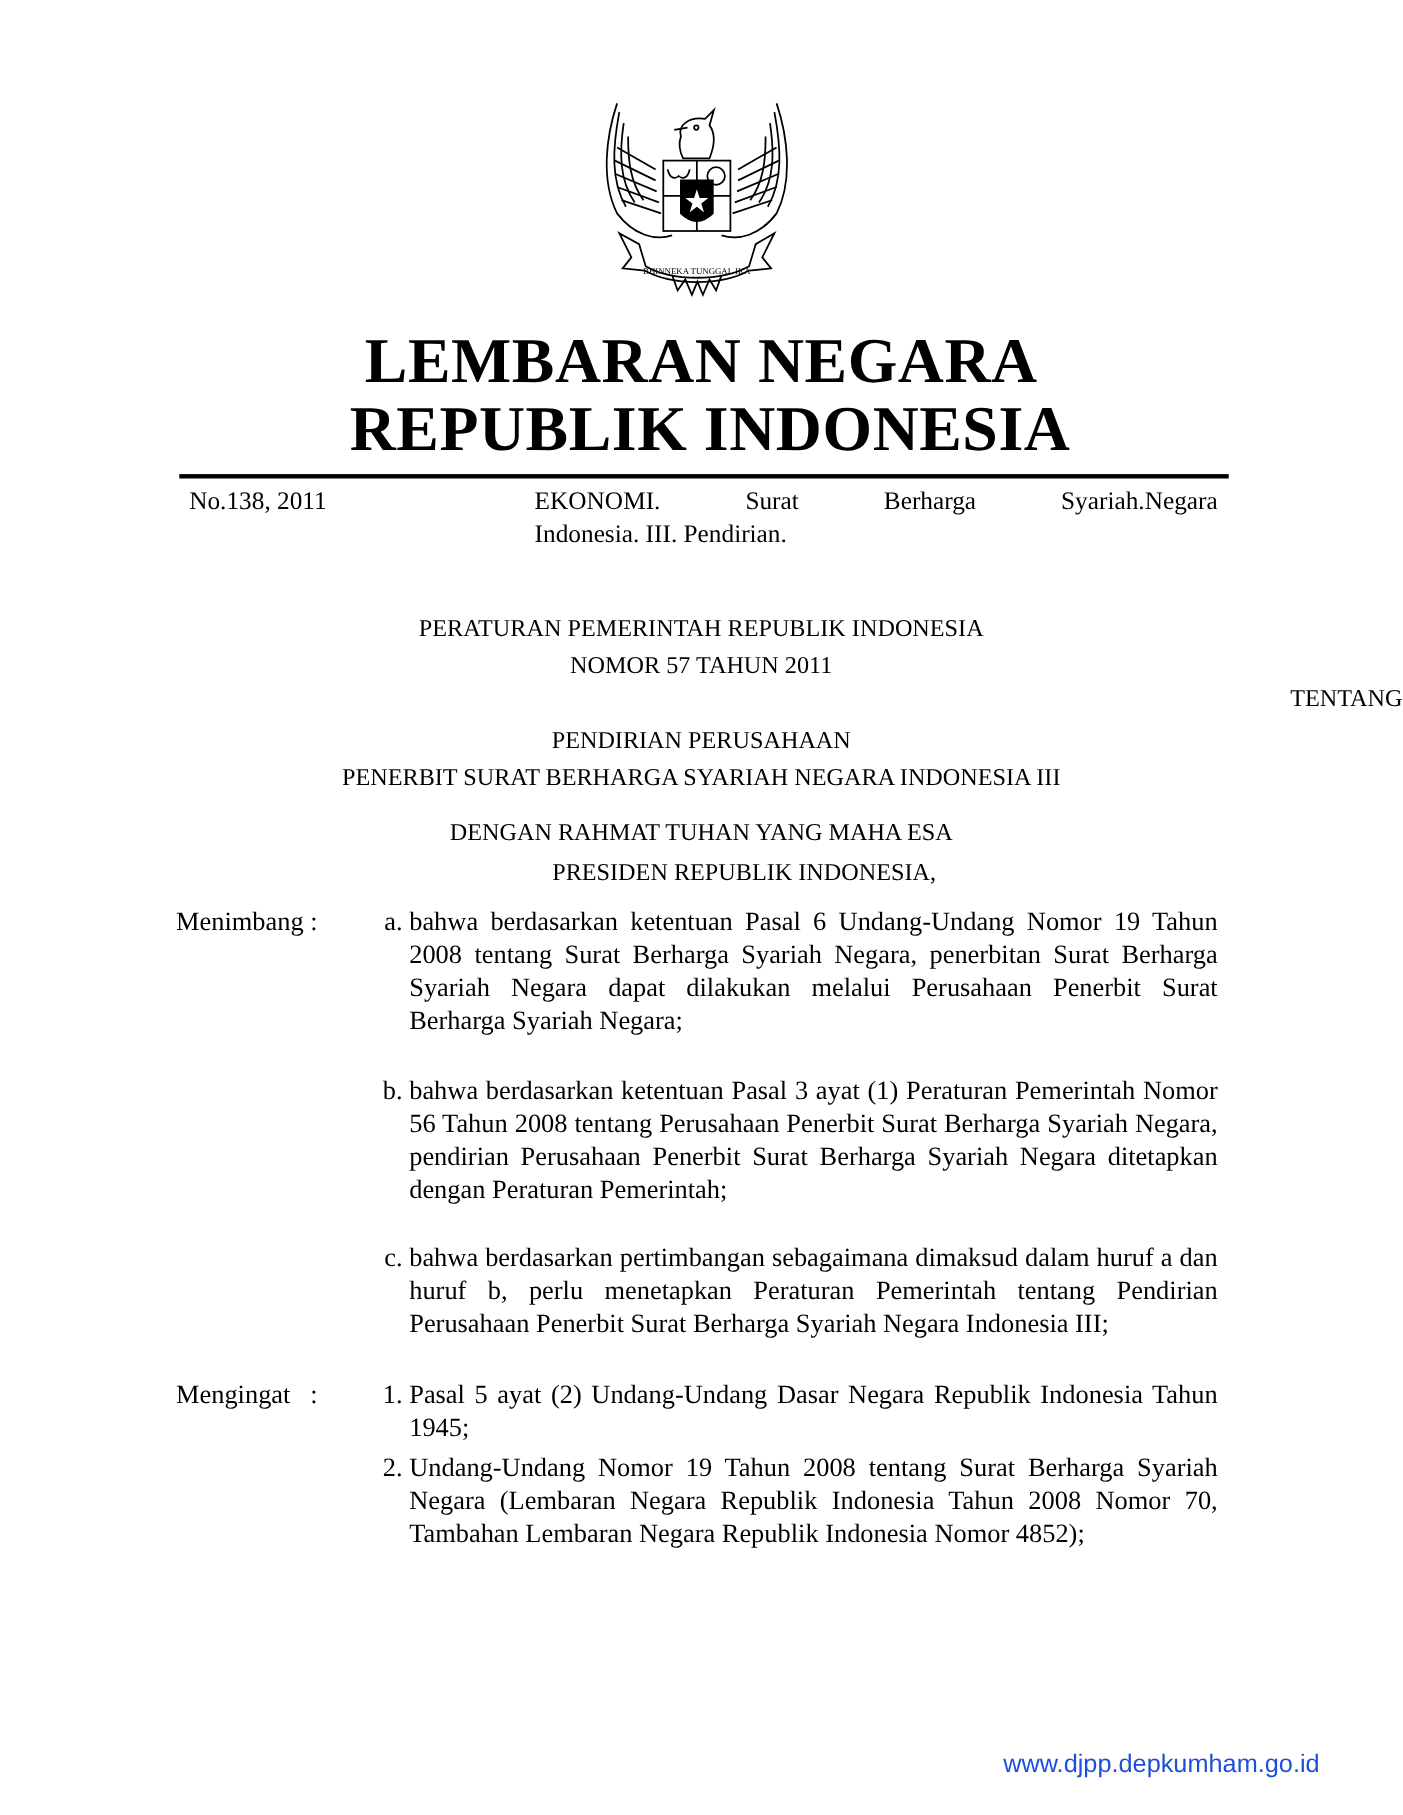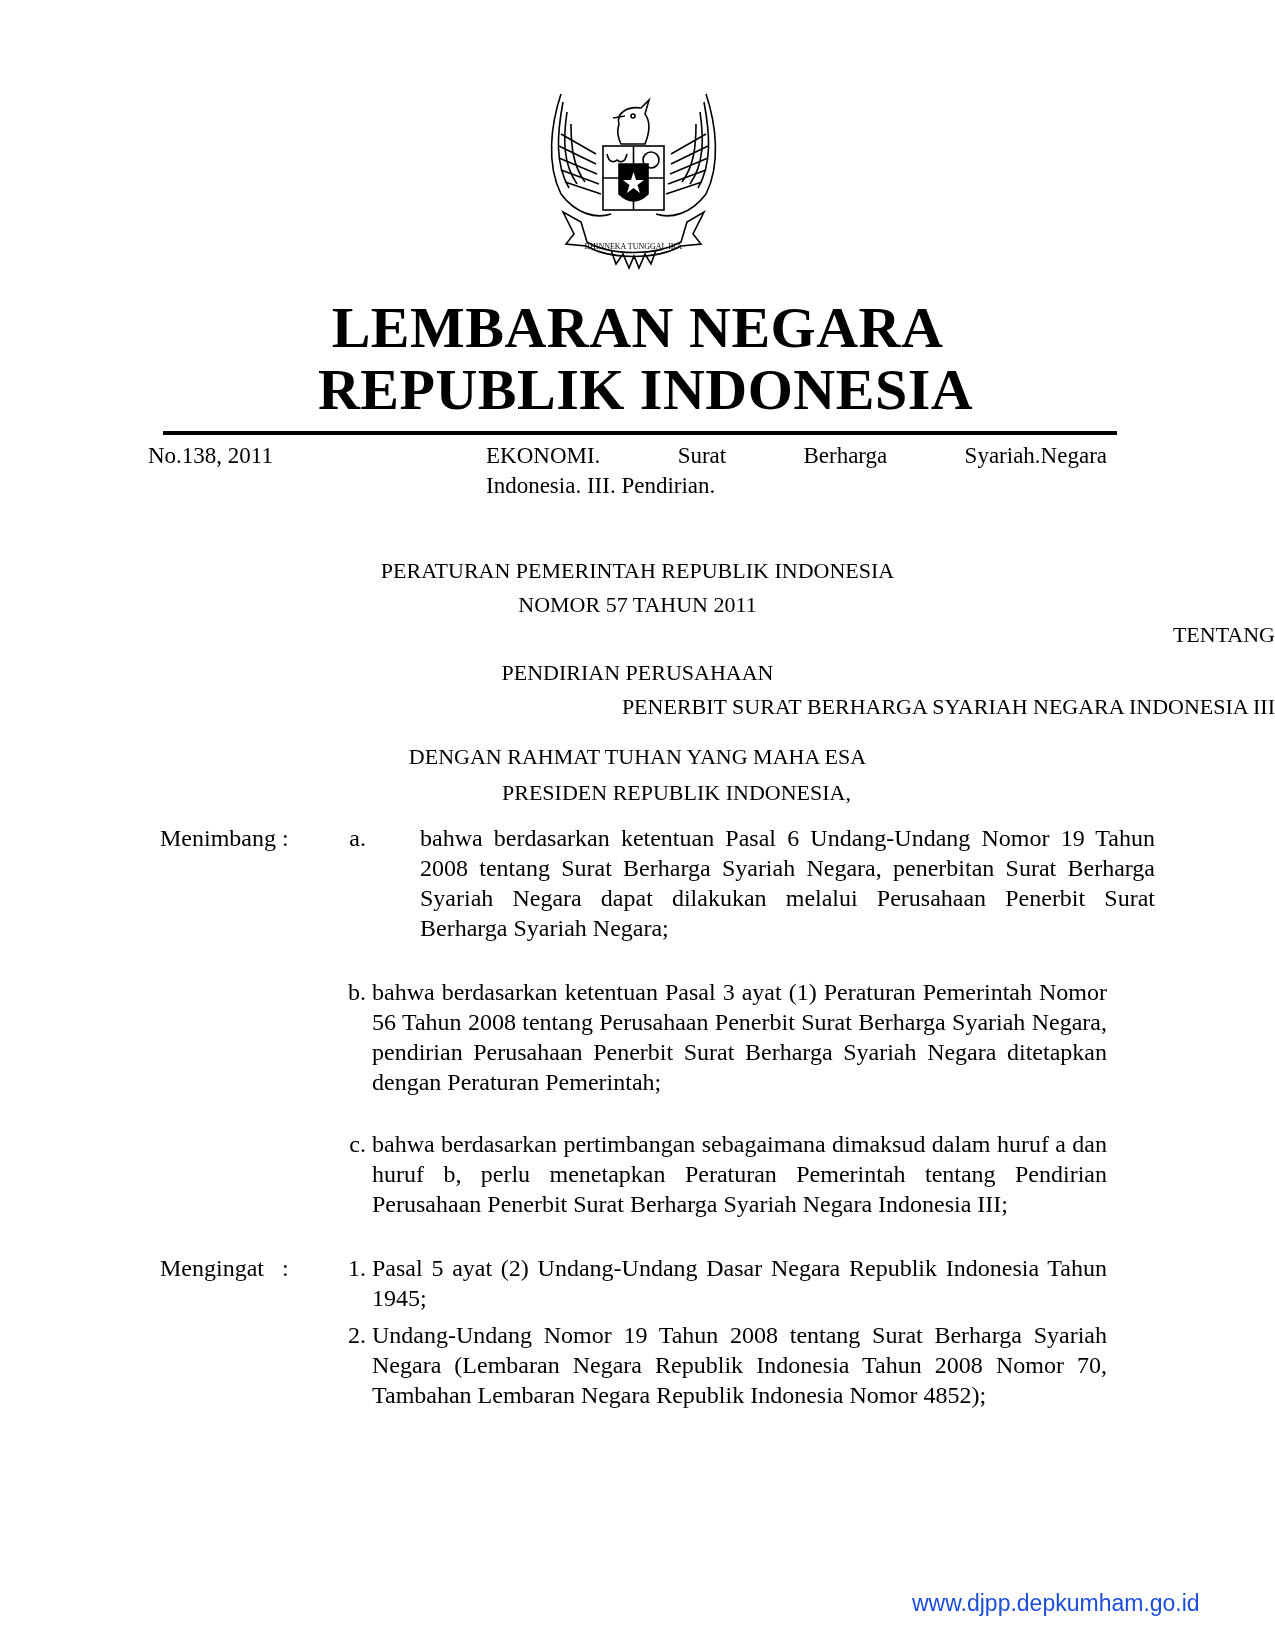--- a/index.html
+++ b/index.html
@@ -5,21 +5,21 @@
   html, body { margin:0; padding:0; background:#ffffff; }
   body { width:1275px; height:1650px; position:relative; overflow:hidden;
          font-family:"Liberation Serif", "DejaVu Serif", serif; color:#000; }
   .emblem { position:absolute; left:541px; top:84px; width:185px; height:186px; }
   .title { position:absolute; left:0; width:1275px; text-align:center; font-weight:bold;
            font-size:58px; line-height:64px; letter-spacing:0.5px; }
   .title.l1 { top:296px; }
   .title.l2 { top:358px; left:8px; }
   .rule { position:absolute; left:163px; width:954px; top:431px; height:4px; background:#000; }
   .hdr { position:absolute; font-size:23px; line-height:30px; }
-  .no { left:148px; top:441px; }
+  .no { left:172px; top:441px; }
   .topic { left:486px; top:441px; width:621px; }
   .topic .just { display:flex; justify-content:space-between;align-items:flex-end; }
   .center { position:absolute; left:0; width:1275px; text-align:center; font-size:22px; line-height:34px;margin-top:32px; }
   .label { position:absolute; font-size:24px; line-height:30px; }
   .mk { position:absolute; font-size:24px; line-height:30px; text-align:right; }
   .para { position:absolute; left:372px; width:735px; font-size:24px; line-height:30px;
           text-align:justify; text-align-last:left; }
   .watermark { position:absolute; left:912px; top:1590px; font-family:"Liberation Sans", "DejaVu Sans", sans-serif;
                font-size:23px; color:#1d4ed8; }
 </style>
@@ -84,29 +84,29 @@
     <span>Berharga</span>
     <span>Syariah.Negara</span>
   </div>
   <div>Indonesia. III. Pendirian.</div>
 </div>
 
 <div class="center" style="top:522px;">PERATURAN PEMERINTAH REPUBLIK INDONESIA</div>
 <div class="center" style="top:556px;">NOMOR 57 TAHUN 2011</div>
 <div class="center" style="top:586px;text-align:right;">TENTANG</div>
 <div class="center" style="top:624px;">PENDIRIAN PERUSAHAAN</div>
-<div class="center" style="top:658px;text-align:right;">PENERBIT SURAT BERHARGA SYARIAH NEGARA INDONESIA III</div>
+<div class="center" style="top:658px;">PENERBIT SURAT BERHARGA SYARIAH NEGARA INDONESIA III</div>
 <div class="center" style="top:708px;">DENGAN RAHMAT TUHAN YANG MAHA ESA</div>
 <div class="center" style="top:744px;padding-left:39px;">PRESIDEN REPUBLIK INDONESIA,</div>
 
 <div class="label" style="left:160px; top:823px;">
   <span>Menimbang</span> <span>:</span>
 </div>
 <div class="mk" style="left:318px; width:48px; top:823px;">a.</div>
-<div class="para" style="top:823px;margin-left:48px;">bahwa berdasarkan ketentuan Pasal 6 Undang-Undang Nomor 19 Tahun 2008 tentang Surat Berharga Syariah Negara, penerbitan Surat Berharga Syariah Negara dapat dilakukan melalui Perusahaan Penerbit Surat Berharga Syariah Negara;</div>
+<div class="para" style="top:823px;">bahwa berdasarkan ketentuan Pasal 6 Undang-Undang Nomor 19 Tahun 2008 tentang Surat Berharga Syariah Negara, penerbitan Surat Berharga Syariah Negara dapat dilakukan melalui Perusahaan Penerbit Surat Berharga Syariah Negara;</div>
 
 <div class="mk" style="left:318px; width:48px; top:977px;">b.</div>
 <div class="para" style="top:977px;">bahwa berdasarkan ketentuan Pasal 3 ayat (1) Peraturan Pemerintah Nomor 56 Tahun 2008 tentang Perusahaan Penerbit Surat Berharga Syariah Negara, pendirian Perusahaan Penerbit Surat Berharga Syariah Negara ditetapkan dengan Peraturan Pemerintah;</div>
 
 <div class="mk" style="left:318px; width:48px; top:1129px;">c.</div>
 <div class="para" style="top:1129px;">bahwa berdasarkan pertimbangan sebagaimana dimaksud dalam huruf a dan huruf b, perlu menetapkan Peraturan Pemerintah tentang Pendirian Perusahaan Penerbit Surat Berharga Syariah Negara Indonesia III;</div>
 
 <div class="label" style="left:160px; top:1253px;">
   <span>Mengingat</span>&nbsp;&nbsp;&nbsp;<span>:</span>
 </div>

